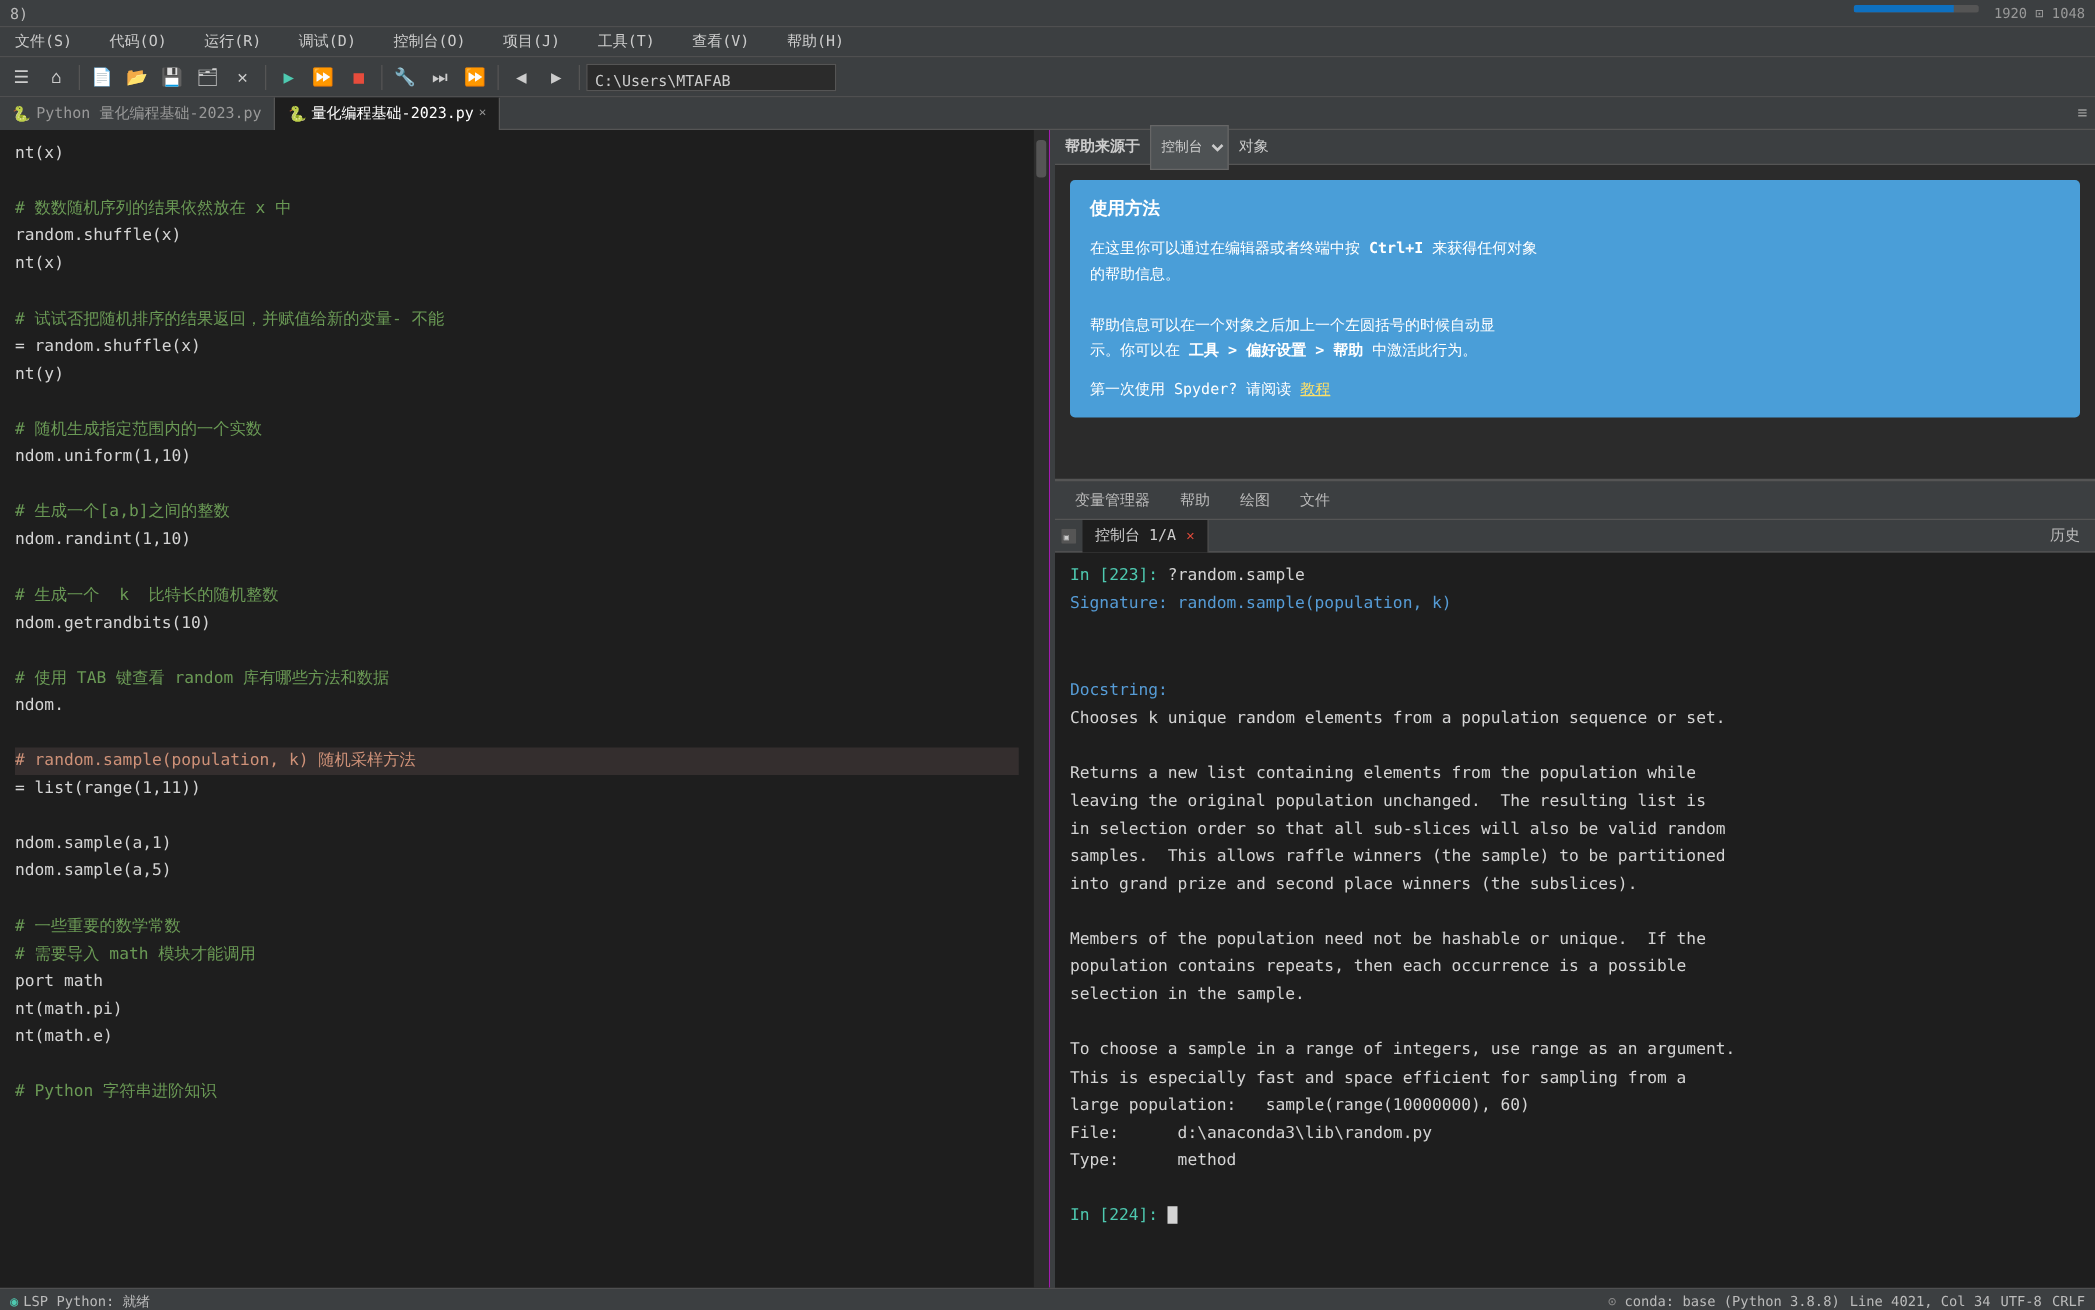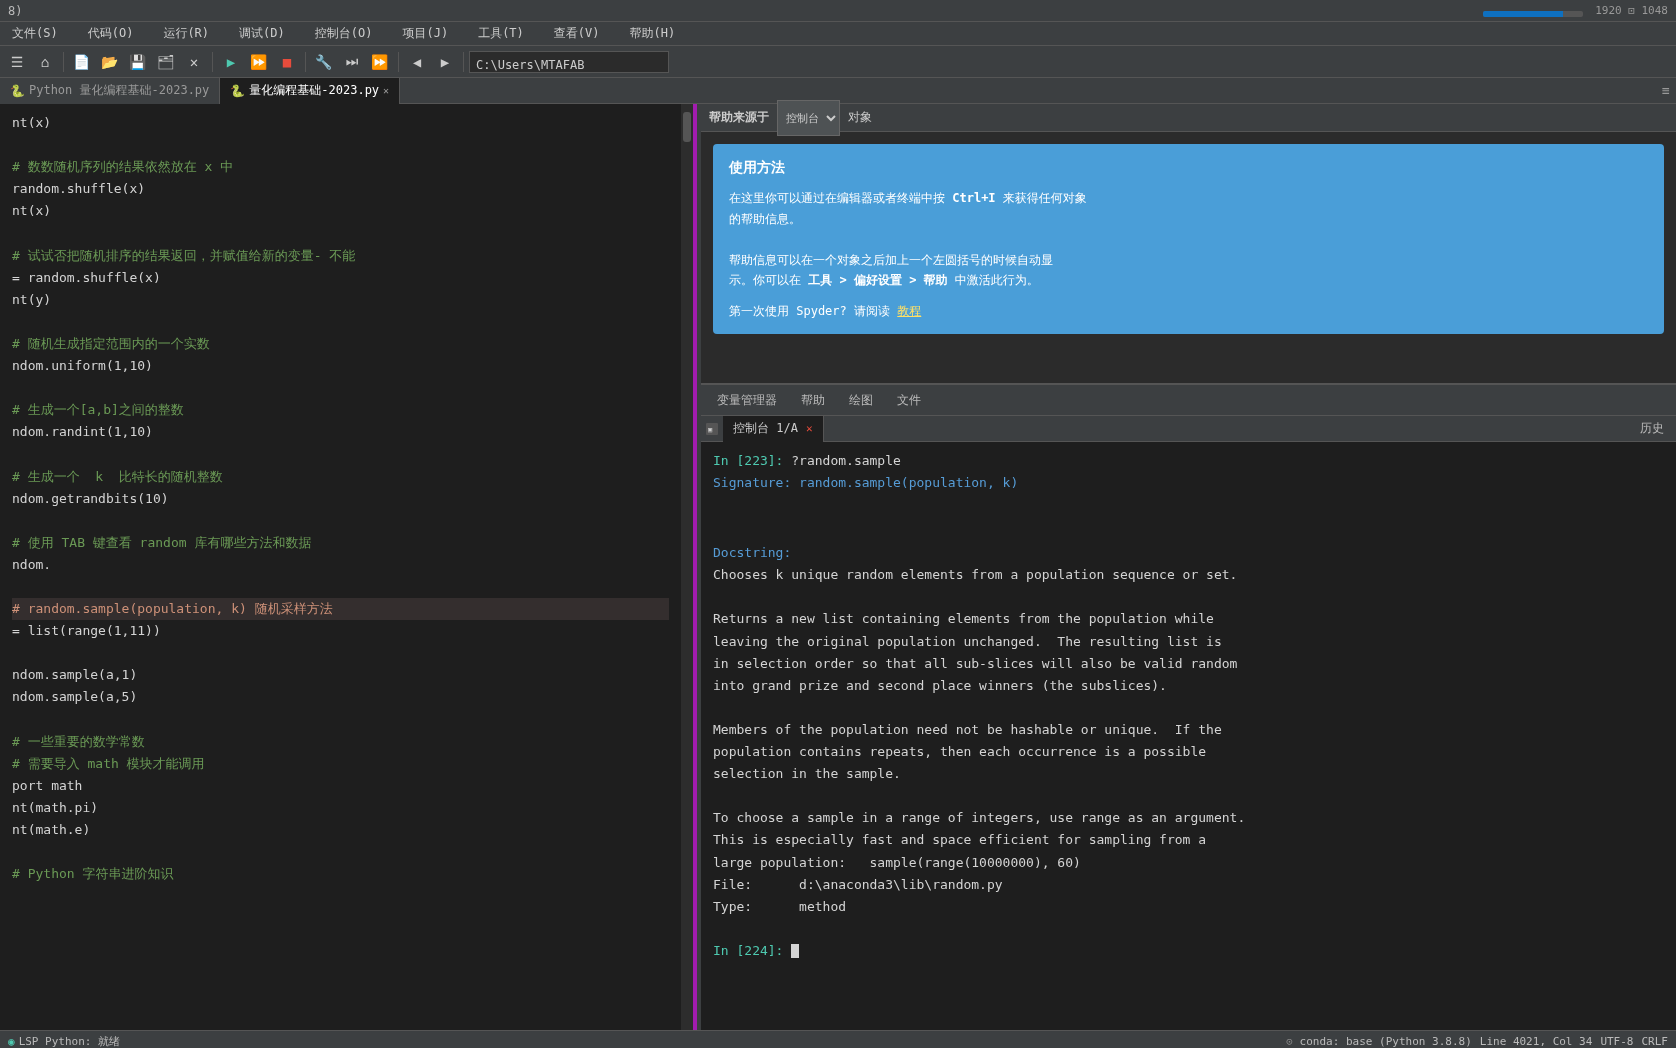--- a/index.html
+++ b/index.html
@@ -82,25 +82,25 @@
     }
 
     
     .main-layout {
       display: flex;
       height: calc(1048px - 22px - 24px - 32px - 22px - 22px);
     }
 
     
     .editor-panel {
-      width: 697px;
+      width: 840px;
       background: #1e1e1e;
       display: flex;
       flex-direction: column;
-      border-right: 4px solid #a21caf;
+      border-right: 1px solid #a21caf;
     }
     .tab {
       height: 26px;
       padding: 0 10px;
       display: flex;
       align-items: center;
       font-size: 12px;
       color: #ccc;
       cursor: pointer;
       border-right: 1px solid #555;
@@ -333,21 +333,21 @@
       margin: 2px;
       height: 30px;
       margin-top: 8px;
     }
   </style>
 </head>
 <body>
 
 <div class="title-bar">
   <span>8)</span>
-  <div style="margin-left:auto;display:flex;gap:12px;align-items:flex-end;">
+  <div style="margin-left:auto;display:flex;gap:12px;align-items:flex-start;">
     <div style="width:100px;height:6px;background:#555;border-radius:2px;overflow:hidden;">
       <div style="width:80%;height:100%;background:#0e70c0;"></div>
     </div>
     <span style="font-size:11px;color:#999;">1920 ⊡ 1048</span>
   </div>
 </div>
 
 <div class="menu-bar">
   <span class="menu-item">文件(S)</span>
   <span class="menu-item">代码(O)</span>
@@ -499,20 +499,21 @@
 
       <div class="console-content">
         <div class="console-line" style="color:#4ec9b0;">In [223]: <span style="color:#d4d4d4;">?random.sample</span></div>
         <div class="console-line" style="color:#569cd6;">Signature: random.sample(population, k)</div>
         <div class="console-line" style="color:#569cd6;margin-top:48px;">Docstring:</div>
         <div class="console-line">Chooses k unique random elements from a population sequence or set.</div>
         <div class="console-line">&nbsp;</div>
         <div class="console-line">Returns a new list containing elements from the population while</div>
         <div class="console-line">leaving the original population unchanged.  The resulting list is</div>
         <div class="console-line">in selection order so that all sub-slices will also be valid random</div>
+        <div class="console-line">samples.  This allows raffle winners (the sample) to be partitioned</div>
         <div class="console-line">into grand prize and second place winners (the subslices).</div>
         <div class="console-line">&nbsp;</div>
         <div class="console-line">Members of the population need not be hashable or unique.  If the</div>
         <div class="console-line">population contains repeats, then each occurrence is a possible</div>
         <div class="console-line">selection in the sample.</div>
         <div class="console-line">&nbsp;</div>
         <div class="console-line">To choose a sample in a range of integers, use range as an argument.</div>
         <div class="console-line">This is especially fast and space efficient for sampling from a</div>
         <div class="console-line">large population:   sample(range(10000000), 60)</div>
         <div class="console-line">File:      d:\anaconda3\lib\random.py</div>

